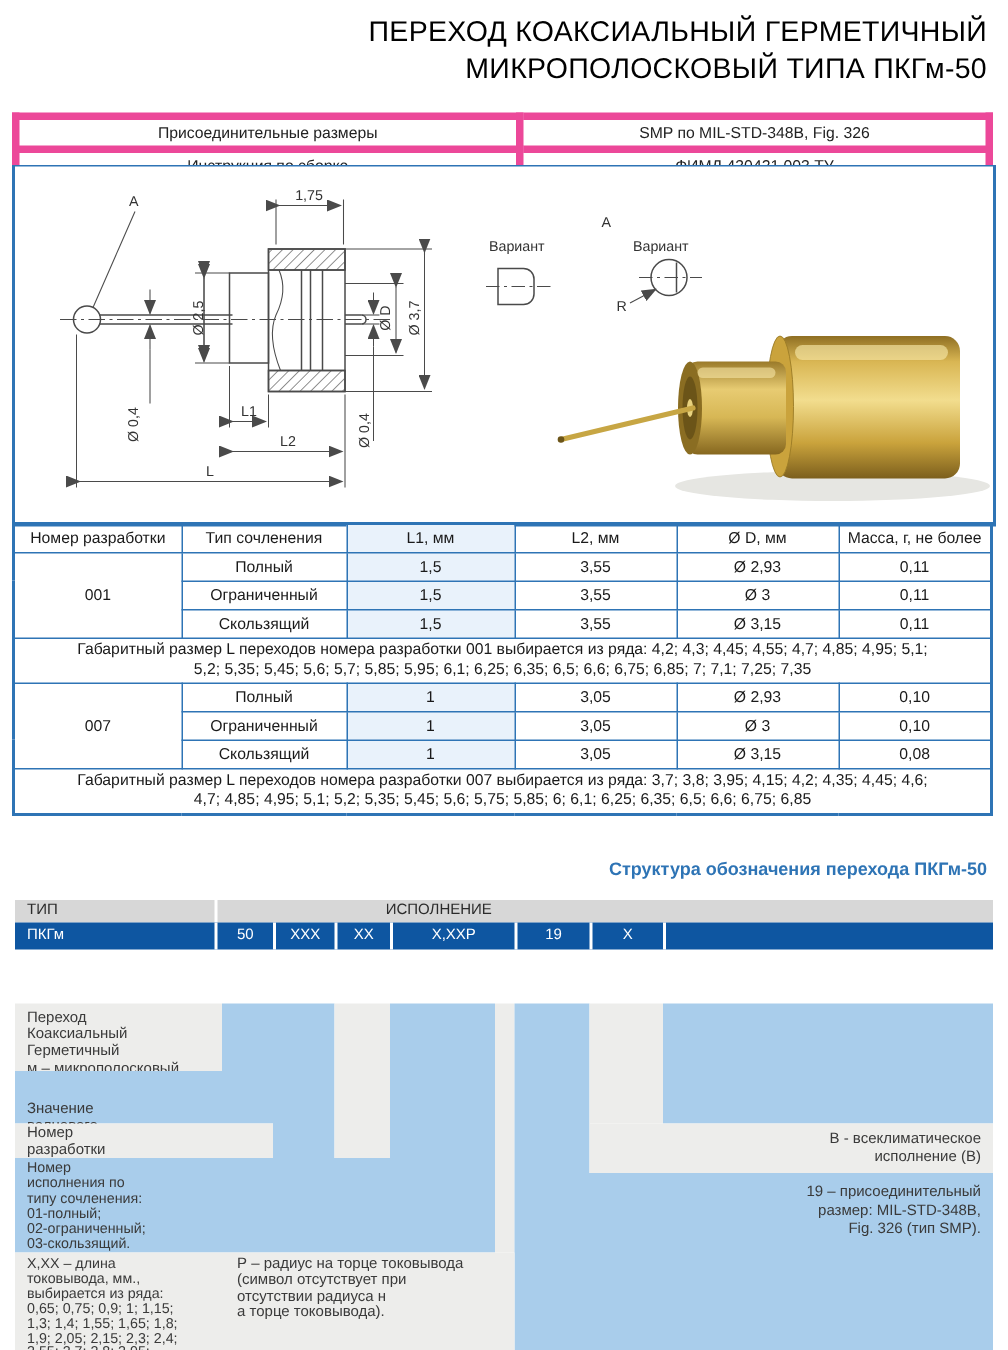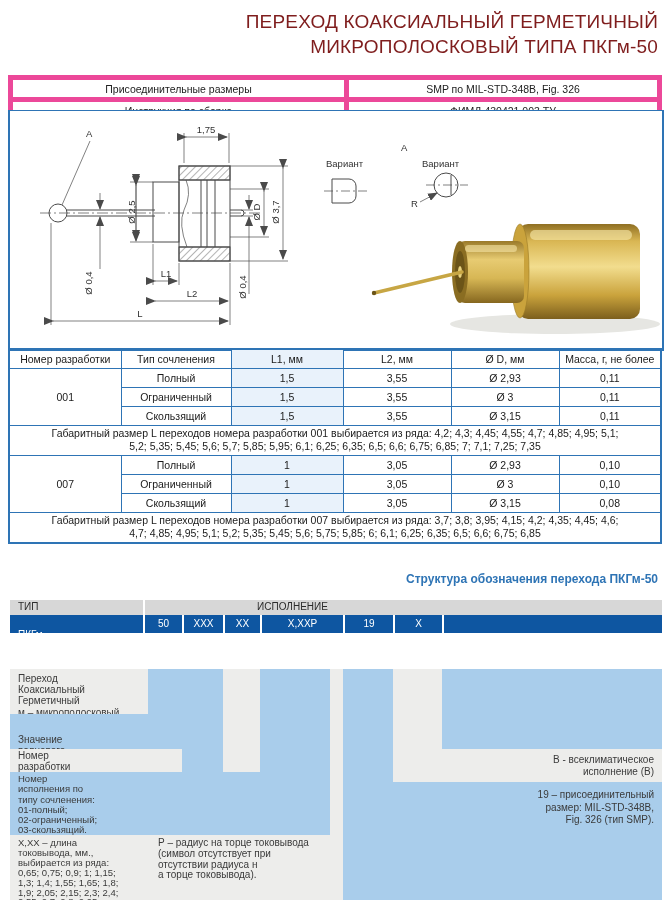--- a/index.html
+++ b/index.html
@@ -1,20 +1,20 @@
 <!DOCTYPE html>
 <html lang="ru"><head>
 <meta charset="utf-8">
 <style>
   html,body{margin:0;padding:0;background:#fff;}
   body{width:672px;height:900px;position:relative;overflow:hidden;
        font-family:"Liberation Sans","DejaVu Sans",sans-serif;color:#1f1f1f;}
   
   .title{position:absolute;top:9px;right:14px;text-align:right;
-         color:#7f1d1d;font-size:19px;line-height:25px;font-weight:400;letter-spacing:.2px;}
+         color:#000000;font-size:19px;line-height:25px;font-weight:400;letter-spacing:.2px;}
   
   .info-table{position:absolute;top:75px;left:8px;width:654px;border-collapse:collapse;table-layout:fixed;}
   .info-table td{border:5px solid #ec4899;height:17px;text-align:center;
                  font-size:10.5px;color:#222;padding:0;}
   .info-table{border:2px solid #2e74b5;}
   
   .drawing-box{position:absolute;top:110px;left:8px;width:652px;height:238px;
                border:2px solid #2e74b5;border-top:1px solid #2e74b5;background:#fff;}
   .drawing-box svg{display:block;}
   
@@ -27,21 +27,21 @@
   .spec-table td.note{padding:1px 35px;line-height:13.5px;}
   .tint{background:#e9f2fb;}
   
   .structure-heading{position:absolute;top:572px;right:14px;color:#2e74b5;
                      font-size:12px;font-weight:700;}
   
   .structure{position:absolute;top:600px;left:10px;width:652px;height:295px;font-size:10px;color:#3a3a3a;}
   .s-headrow{position:absolute;top:0;left:0;width:652px;height:15px;background:#d7d7d7;}
   .s-headrow .lbl{position:absolute;top:1px;font-size:10px;color:#2b2b2b;}
   .s-coderow{position:absolute;top:15px;left:0;width:652px;height:18px;background:#0e56a1;color:#fff;}
-  .s-coderow .lbl{position:absolute;top:11px;line-height:18px;font-size:10px;color:#fff;}
+  .s-coderow .lbl{position:absolute;top:0;line-height:18px;font-size:10px;color:#fff;}
   .seg{position:absolute;top:0;height:18px;line-height:18px;text-align:center;font-size:10px;color:#fff;}
   .vsep{position:absolute;top:0;width:2px;height:100%;background:#fff;}
   .blk{position:absolute;margin-top:32px;}
   .blue{background:#a9cdeb;}
   .gray{background:#ededeb;}
   .desc{white-space:pre-line;}
   .d-left{padding:4px 0 0 8px;line-height:11.2px;}
   .d-right{text-align:right;padding-right:8px;}
 </style>
 </head>

